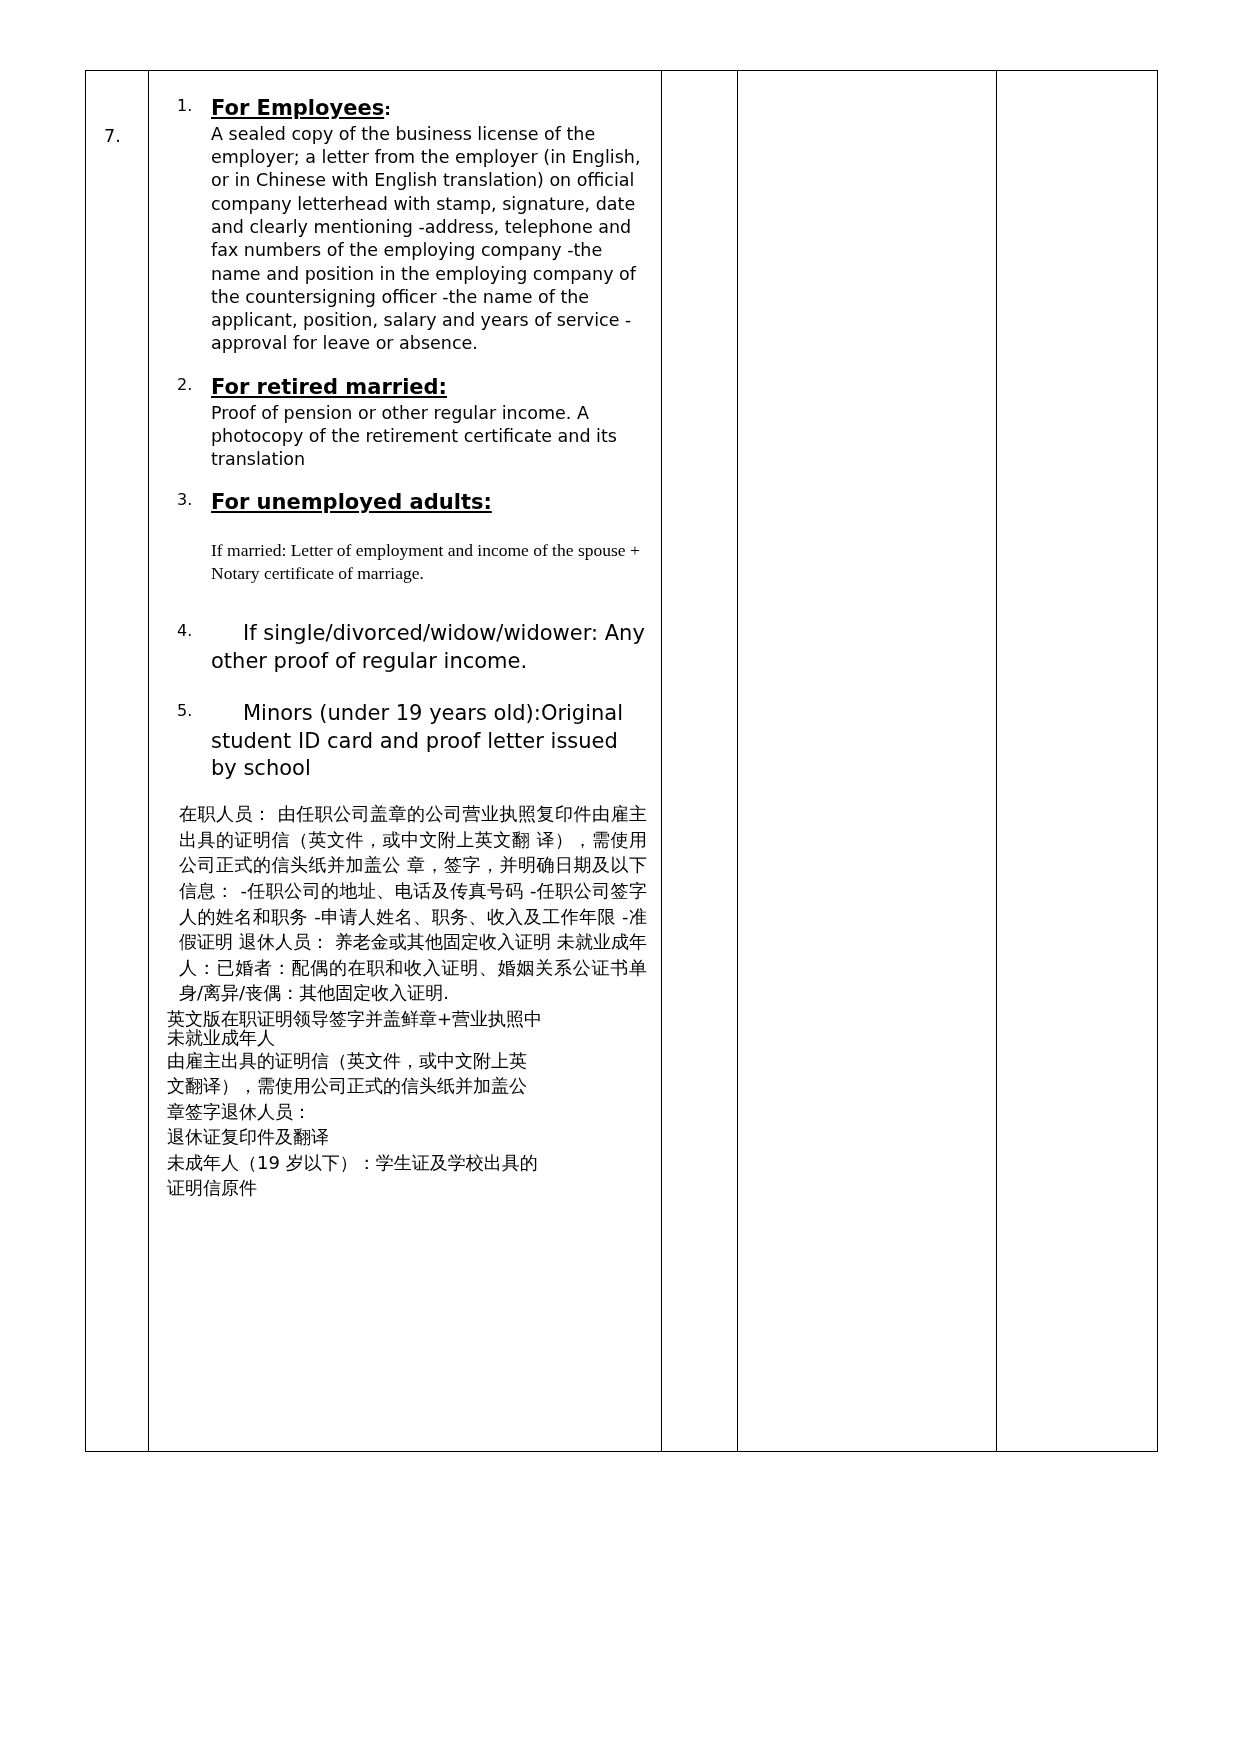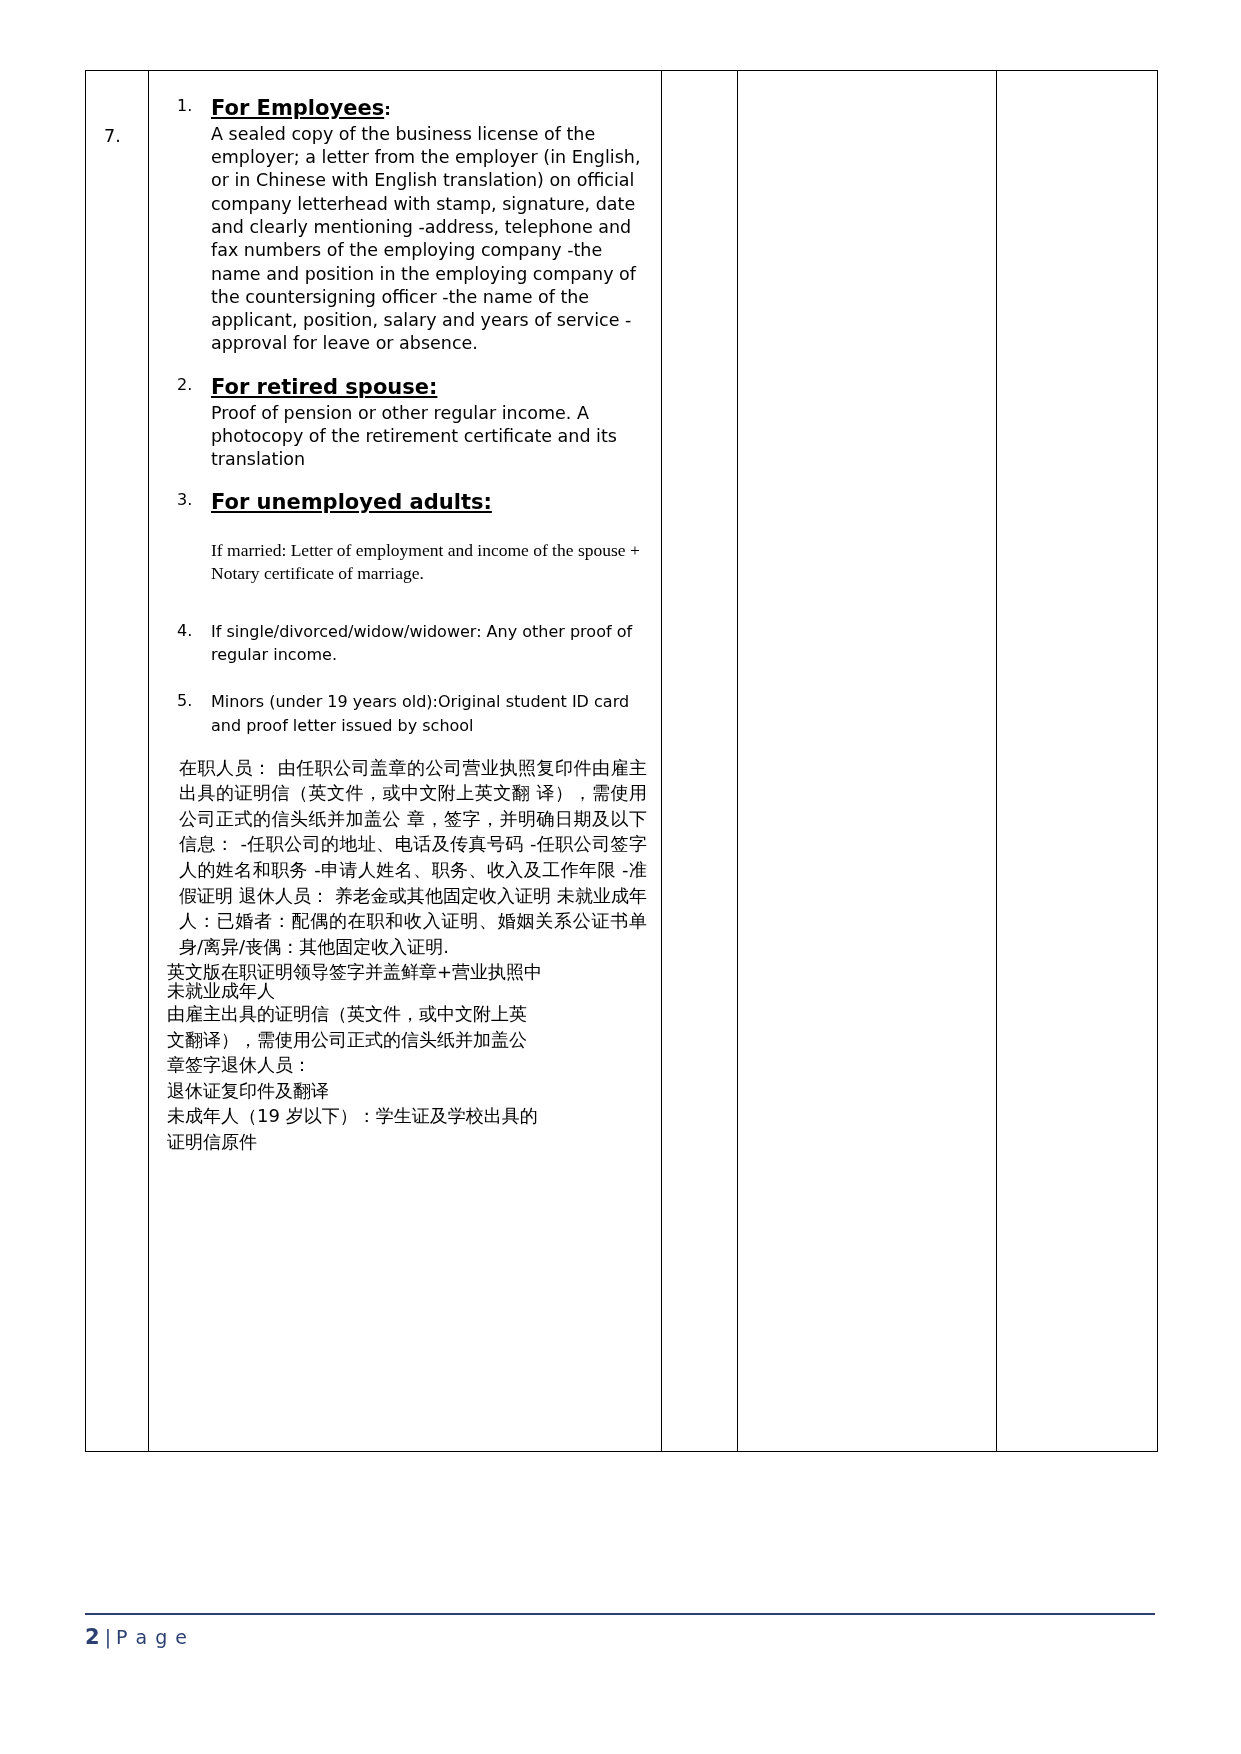--- a/index.html
+++ b/index.html
@@ -80,22 +80,23 @@
     font-size: 17.5px;
     line-height: 1.33;
   }
   .item-text.justify {
     text-align: justify;
     font-family: Liberation Serif, serif;
   }
   .gap-top { margin-top: 16px; }
 
   .li-plain {
-    font-size: 16px;
+    font-size: 21px;
     line-height: 1.33;
+    margin-left: 32px;
   }
 
   .cn-block {
     font-size: 18px;
     line-height: 1.42;
     margin-top: 18px;
     padding-left: 8px;
     text-align: justify;
   }
   .cn-block p {
@@ -156,21 +157,21 @@
           <ol class="items">
 
             <li>
               <span class="marker">1.</span>
               <span class="item-head">For Employees</span><span class="item-head-colon">:</span><br>
               <span class="item-text">A sealed copy of the business license of the employer; a letter from the employer (in English, or in Chinese with English translation) on official company letterhead with stamp, signature, date and clearly mentioning -address, telephone and fax numbers of the employing company -the name and position in the employing company of the countersigning officer -the name of the applicant, position, salary and years of service -approval for leave or absence.</span>
             </li>
 
             <li class="gap-top">
               <span class="marker">2.</span>
-              <span class="item-head">For retired spouse:</span><br>
+              <span class="item-head">For retired married:</span><br>
               <span class="item-text">Proof of pension or other regular income. A photocopy of the retirement certificate and its translation</span>
             </li>
 
             <li class="gap-top">
               <span class="marker">3.</span>
               <span class="item-head">For unemployed adults:</span>
               <div style="height:22px"></div>
               <span class="item-text justify">If married: Letter of employment and income of the spouse + Notary certificate of marriage.</span>
             </li>
 
@@ -203,20 +204,14 @@
 
         </div>
       </td>
       <td class="col-c"></td>
       <td class="col-d"></td>
       <td class="col-e"></td>
     </tr>
   </tbody>
     </table>
 
-  <div class="footer">
-    <div class="footer-rule"></div>
-    <div class="footer-text">
-      <span class="pagenum">2</span><span class="sep">|</span><span>P a g e</span>
-    </div>
-  </div>
 
 </div>
 
 </body></html>

